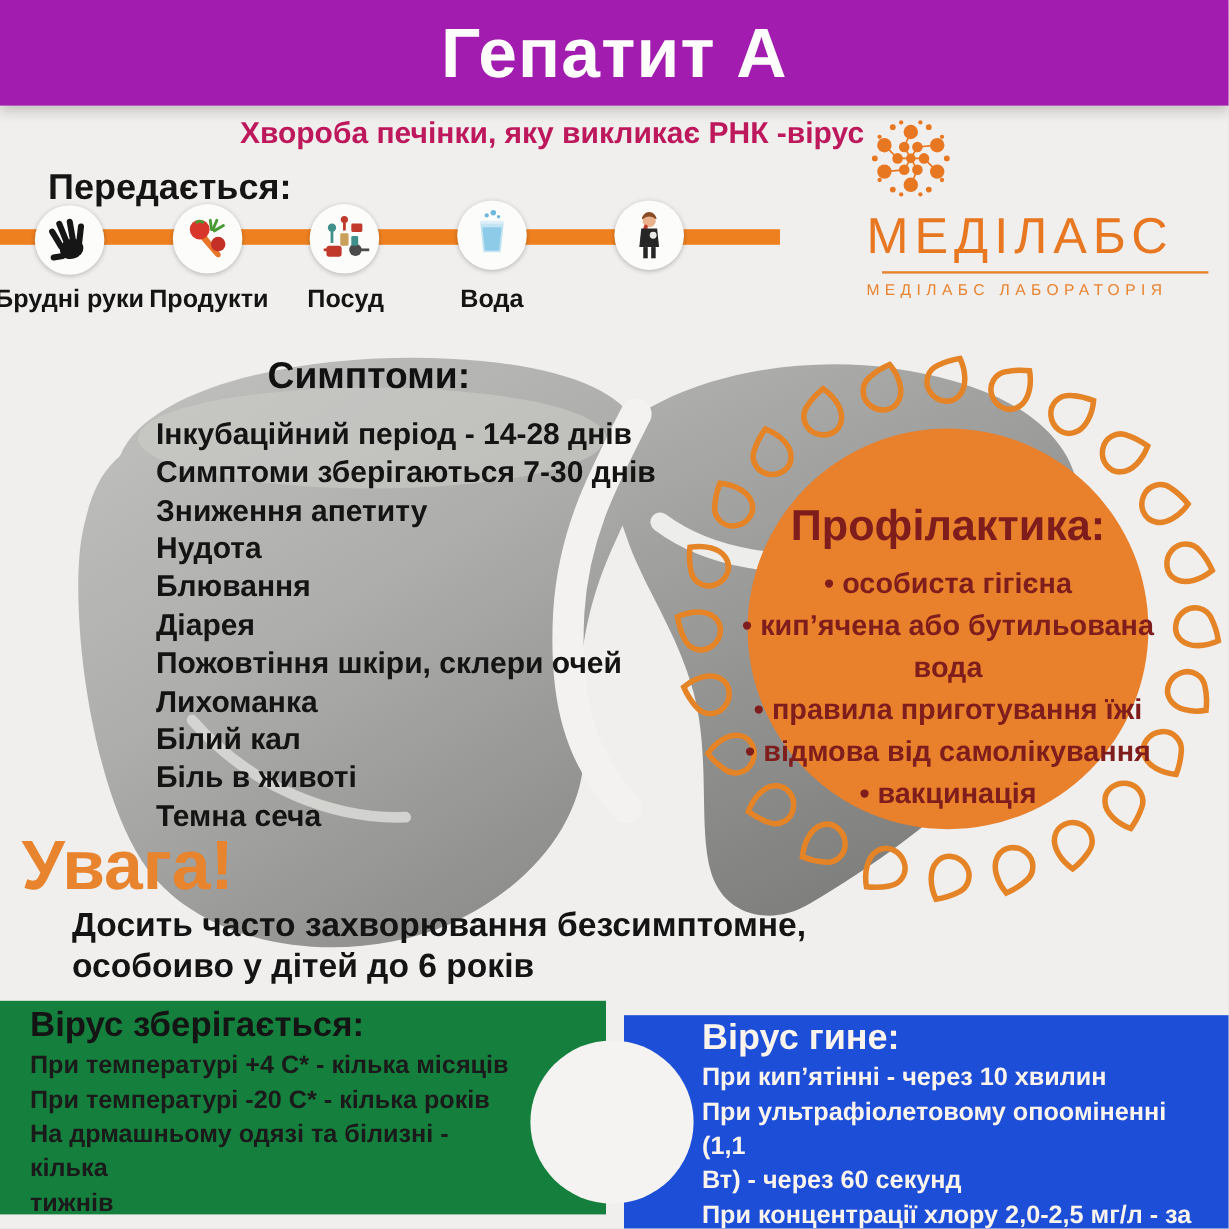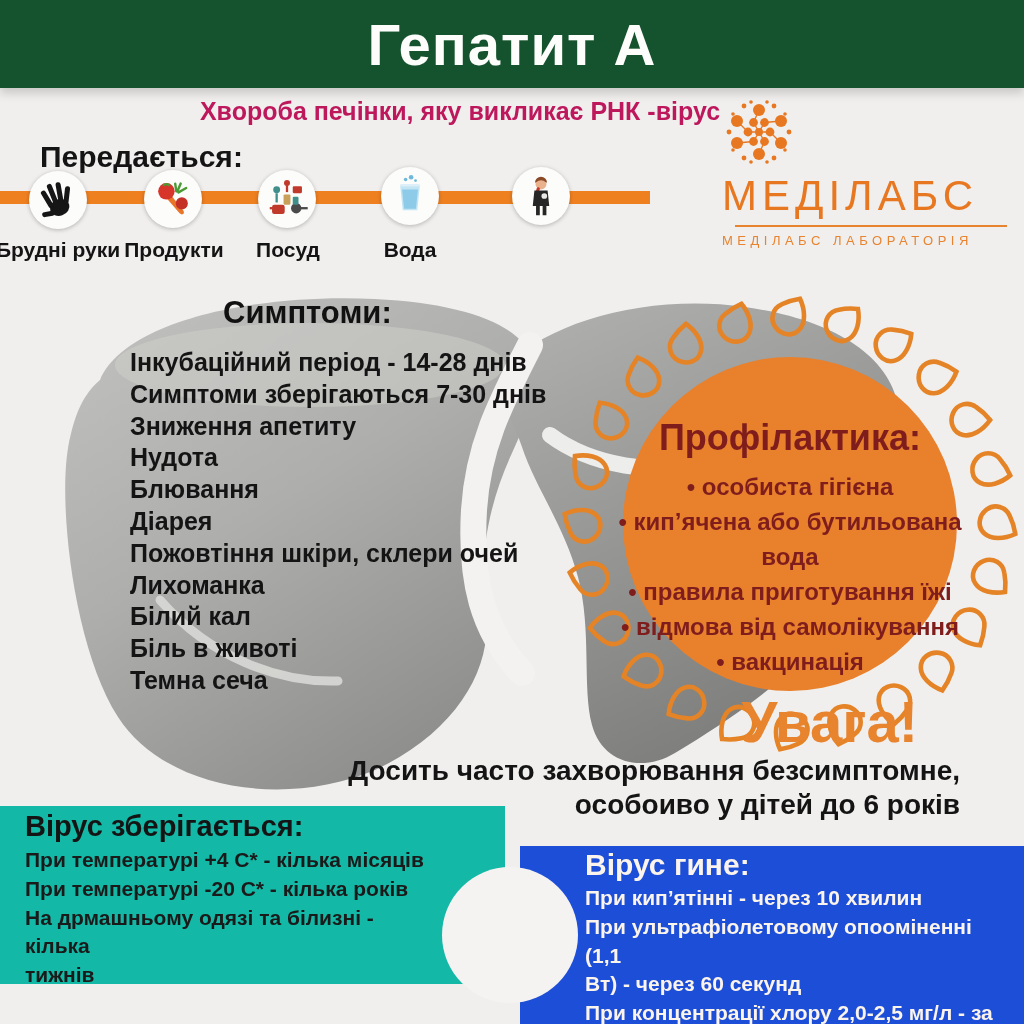--- a/index.html
+++ b/index.html
@@ -5,21 +5,21 @@
   html,body{margin:0;padding:0;background:#d8d8d6;}
   .stage{
     position:relative;width:1024px;height:1024px;margin:0 auto;
     background:#f0efed;overflow:hidden;
     font-family:"Liberation Sans","DejaVu Sans",sans-serif;
     -webkit-font-smoothing:antialiased;
   }
   .abs{position:absolute;}
 
   
-  .header{left:0;top:0;width:1024px;height:88px;background:#14532d;
+  .header{left:0;top:0;width:1024px;height:88px;background:#a21caf;
     display:flex;align-items:center;justify-content:center;
     box-shadow:0 5px 9px rgba(60,60,60,.22);z-index:8;}
   .header h1{margin:0;color:#fdfdfc;font-size:58px;font-weight:700;letter-spacing:1px;}
 
   .subtitle{left:0;top:97px;width:920px;text-align:center;
     font-size:25px;font-weight:700;color:#be185d;z-index:8;}
 
   
   .logo{left:722px;top:98px;width:298px;text-align:left;z-index:8;}
   .logo .name{color:#e87722;font-size:42px;font-weight:400;letter-spacing:5px;margin-top:2px;}
@@ -43,26 +43,26 @@
 
   
   .ring{left:540px;top:270px;z-index:2;}
   .prev-circle{left:623px;top:357px;width:334px;height:334px;border-radius:50%;
     background:#e8802c;z-index:3;}
   .prev-text{left:600px;top:417px;width:380px;text-align:center;color:#7f1d1d;z-index:4;}
   .prev-text .ttl{font-size:36px;font-weight:700;margin-bottom:10px;}
   .prev-text div.item{font-size:24px;font-weight:700;line-height:35px;}
 
   
-  .attention{left:60px;top:690px;width:900px;text-align:right;z-index:5;}
+  .attention{left:60px;top:690px;width:900px;text-align:left;z-index:5;}
   .attention .ttl{color:#e8832e;font-size:58px;font-weight:700;position:relative;left:-42px;line-height:64px;}
   .attention .ln{color:#141414;font-size:28px;font-weight:700;line-height:34px;}
 
   
-  .box-gray{left:0;top:806px;width:505px;height:178px;background:#14b8a6;z-index:6;}
+  .box-gray{left:0;top:834px;width:505px;height:178px;background:#15803d;z-index:6;}
   .box-gray .ttl{position:absolute;left:25px;top:4px;font-size:29px;font-weight:700;color:#141414;}
   .box-gray .lines{position:absolute;left:25px;top:40px;}
   .box-gray .lines div{font-size:21px;font-weight:700;color:#1a1a1a;line-height:28.8px;}
   .box-orange{left:520px;top:846px;width:504px;height:178px;background:#1d4ed8;z-index:6;}
   .box-orange .ttl{position:absolute;left:65px;top:2px;font-size:30px;font-weight:700;color:#fbf4ec;}
   .box-orange .lines{position:absolute;left:65px;top:38px;}
   .box-orange .lines div{font-size:21px;font-weight:700;color:#fbf4ec;line-height:28.8px;white-space:nowrap;}
   .divider-circle{left:442px;top:867px;width:136px;height:136px;border-radius:50%;
     background:#f4f3f1;z-index:7;}
 </style>

